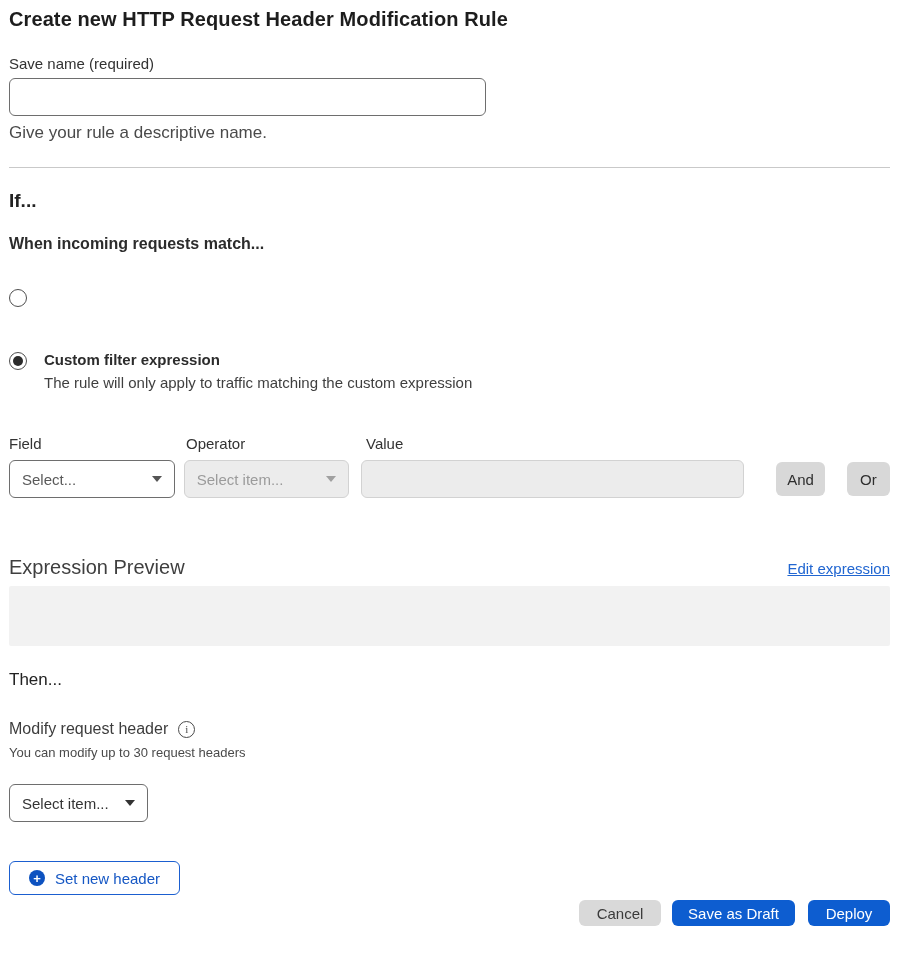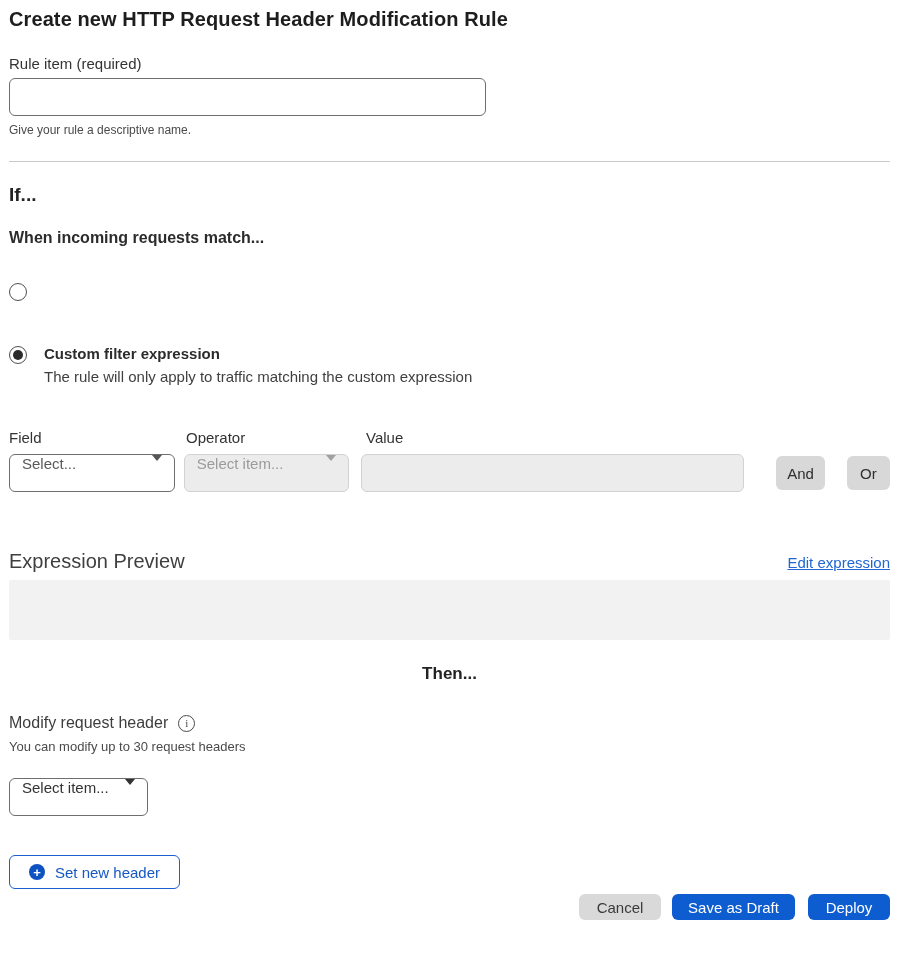--- a/index.html
+++ b/index.html
@@ -25,21 +25,21 @@
     width: 477px;
     height: 38px;
     border: 1px solid #6e6e6e;
     border-radius: 6px;
     font-size: 15px;
     padding: 0 10px;
     color: #2c2c2c;
     outline: none;
     background: #fff;
   }
-  .helper-text { margin-top: 7px; font-size: 12px; color: #4a4a4a; }
+  .helper-text { margin-top: 7px; font-size: 17px; color: #4a4a4a; }
 
   .divider { border: none; border-top: 1px solid #c9c9c9; margin-top: 24px; }
 
   .section-heading { margin-top: 22px; font-size: 19px; font-weight: 700; color: #222; }
   .sub-heading { margin-top: 23px; font-size: 16px; font-weight: 700; color: #2c2c2c; }
 
   .radio-option { display: flex; margin-top: 35px; }
   .radio-option + .radio-option { margin-top: 44px; }
   .radio-circle {
     flex: 0 0 auto;
@@ -59,21 +59,21 @@
 
   .builder { margin-top: 44px; }
   .builder-labels { display: flex; font-size: 15px; color: #333; }
   .builder-labels .lbl-field { width: 177px; }
   .builder-labels .lbl-operator { width: 180px; }
   .builder-labels .lbl-value { width: 389px; }
   .builder-controls { display: flex; align-items: center; margin-top: 8px; }
   .select-box {
     height: 38px;
     border-radius: 6px;
-    display: flex; justify-content: space-between;
+    display: flex; align-items: center; justify-content: space-between;
     padding: 0 12px;
     font-size: 15px;
     cursor: pointer;
   }
   .select-enabled { background: #fff; border: 1px solid #6e6e6e; color: #595959; }
   .select-enabled .caret { border-top-color: #555; }
   .select-disabled { background: #ececec; border: 1px solid #d2d2d2; color: #9b9b9b; cursor: default; }
   .select-disabled .caret { border-top-color: #a0a0a0; }
   .caret {
     width: 0; height: 0;
@@ -115,21 +115,21 @@
   .edit-link { font-size: 15px; color: #2166d1; text-decoration: underline; cursor: pointer; }
   .preview-box {
     margin-top: 7px;
     width: 881px; height: 60px;
     background: #f2f2f2;
     border-radius: 2px;
     font-size: 14px; color: #333;
     padding: 8px 10px;
   }
 
-  .then-heading { margin-top: 24px; font-size: 17px; font-weight: 700; color: #222; text-align: center; }
+  .then-heading { margin-top: 24px; font-size: 17px; font-weight: 400; color: #222; }
   .action-row { margin-top: 30px; display: flex; align-items: center; }
   .action-label { font-size: 16px; color: #3d3d3d; }
   .info-icon {
     margin-left: 10px;
     width: 17px; height: 17px;
     border: 1px solid #4a4a4a;
     border-radius: 50%;
     display: inline-flex; align-items: center; justify-content: center;
     font-size: 11px; font-style: normal; color: #4a4a4a;
     font-family: "Liberation Serif", serif;
@@ -170,21 +170,21 @@
   .save-draft-button { width: 123px; background: #0d5dd0; color: #ffffff; margin-left: 11px; }
   .deploy-button { width: 82px; background: #0d5dd0; color: #ffffff; margin-left: 13px; }
 </style>
 </head>
 <body>
 
 
 
 <h1 class="page-title">Create new HTTP Request Header Modification Rule</h1>
 
-<div class="field-label">Rule item (required)</div>
+<div class="field-label">Save name (required)</div>
 <input class="rule-name-input" type="text" value="" style="">
 <div class="helper-text">Give your rule a descriptive name.</div>
 
 <hr class="divider">
 
 <h2 class="section-heading">If...</h2>
 <h3 class="sub-heading">When incoming requests match...</h3>
 
 <div class="radio-option">
   <span class="radio-circle">

